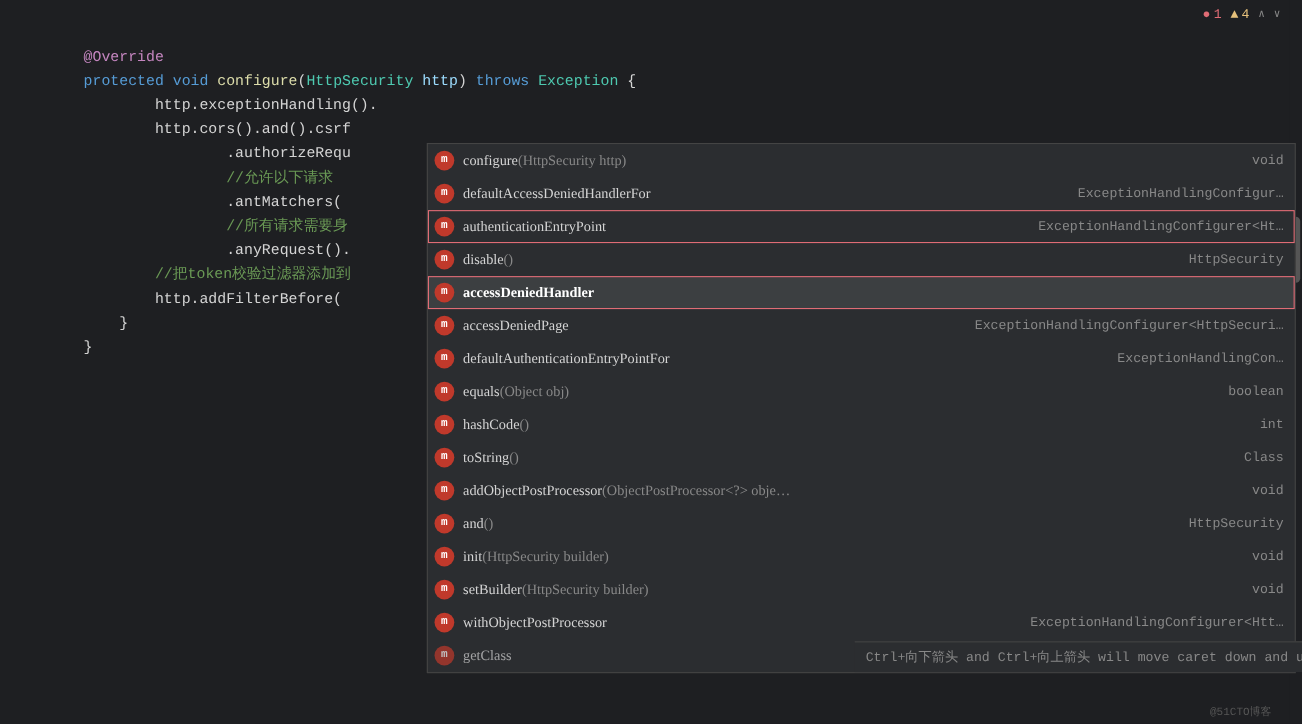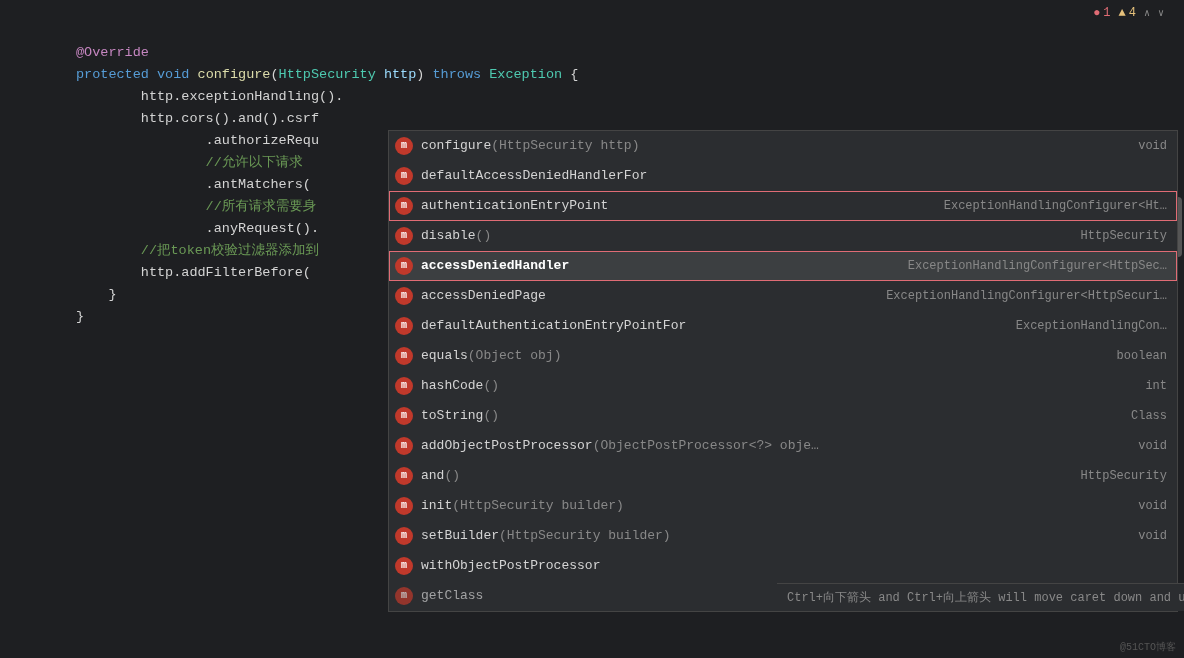--- a/index.html
+++ b/index.html
@@ -111,21 +111,21 @@
       display: flex;
       align-items: center;
       justify-content: center;
       flex-shrink: 0;
     }
 
     .autocomplete-name {
       color: #d4d4d4;
       font-weight: 500;
       flex-shrink: 0;
-      font-family: Liberation Mono, monospace;
+      font-family: Liberation Serif, serif;
     }
 
     .autocomplete-name .param {
       color: #888;
       font-weight: normal;
     }
 
     .autocomplete-type {
       color: #888;
       margin-left: auto;
@@ -177,21 +177,21 @@
     
     .box-border {
       outline: 1px solid #e06c75;
       outline-offset: -1px;
     }
 
     
     .watermark {
       position: absolute;
       bottom: 4px;
-      right: 8px;
+      right: 28px;
       font-size: 10px;
       color: #555;
     }
   </style>
 </head>
 <body>
 
 <div class="editor">
 
   <div class="status-bar-top">
@@ -285,38 +285,38 @@
 
     <div class="autocomplete-item">
       <span class="method-icon">m</span>
       <span class="autocomplete-name"><span style="color:#d4d4d4">configure</span><span class="param">(HttpSecurity http)</span></span>
       <span class="autocomplete-type">void</span>
     </div>
 
     <div class="autocomplete-item">
       <span class="method-icon">m</span>
       <span class="autocomplete-name">defaultAccessDeniedHandlerFor</span>
+      <span class="autocomplete-type">ExceptionHandlingConfigur…</span>
     </div>
 
     <div class="autocomplete-item box-border">
       <span class="method-icon">m</span>
       <span class="autocomplete-name">authenticationEntryPoint</span>
       <span class="autocomplete-type">ExceptionHandlingConfigurer&lt;Ht…</span>
     </div>
 
     <div class="autocomplete-item">
       <span class="method-icon">m</span>
       <span class="autocomplete-name"><span style="color:#d4d4d4">disable</span><span class="param">()</span></span>
       <span class="autocomplete-type">HttpSecurity</span>
     </div>
 
     <div class="autocomplete-item selected box-border" style="background:#3c3f41">
       <span class="method-icon">m</span>
       <span class="autocomplete-name" style="font-weight:bold">accessDeniedHandler</span>
-      <span class="autocomplete-type">ExceptionHandlingConfigurer&lt;HttpSec…</span>
     </div>
 
     <div class="autocomplete-item">
       <span class="method-icon">m</span>
       <span class="autocomplete-name">accessDeniedPage</span>
       <span class="autocomplete-type">ExceptionHandlingConfigurer&lt;HttpSecuri…</span>
     </div>
 
     <div class="autocomplete-item">
       <span class="method-icon">m</span>
@@ -362,20 +362,21 @@
 
     <div class="autocomplete-item">
       <span class="method-icon">m</span>
       <span class="autocomplete-name"><span style="color:#d4d4d4">setBuilder</span><span class="param">(HttpSecurity builder)</span></span>
       <span class="autocomplete-type">void</span>
     </div>
 
     <div class="autocomplete-item">
       <span class="method-icon">m</span>
       <span class="autocomplete-name">withObjectPostProcessor</span>
+      <span class="autocomplete-type">ExceptionHandlingConfigurer&lt;Htt…</span>
     </div>
 
     <div class="autocomplete-item" style="opacity:0.7">
       <span class="method-icon">m</span>
       <span class="autocomplete-name">getClass</span>
       <span class="autocomplete-type">Class&lt;?&gt; extends ExceptionHandlingConfigur…</span>
     </div>
 
     <div class="hint-bar">
       <span>Ctrl+向下箭头 and Ctrl+向上箭头 will move caret down and up in the editor</span>

